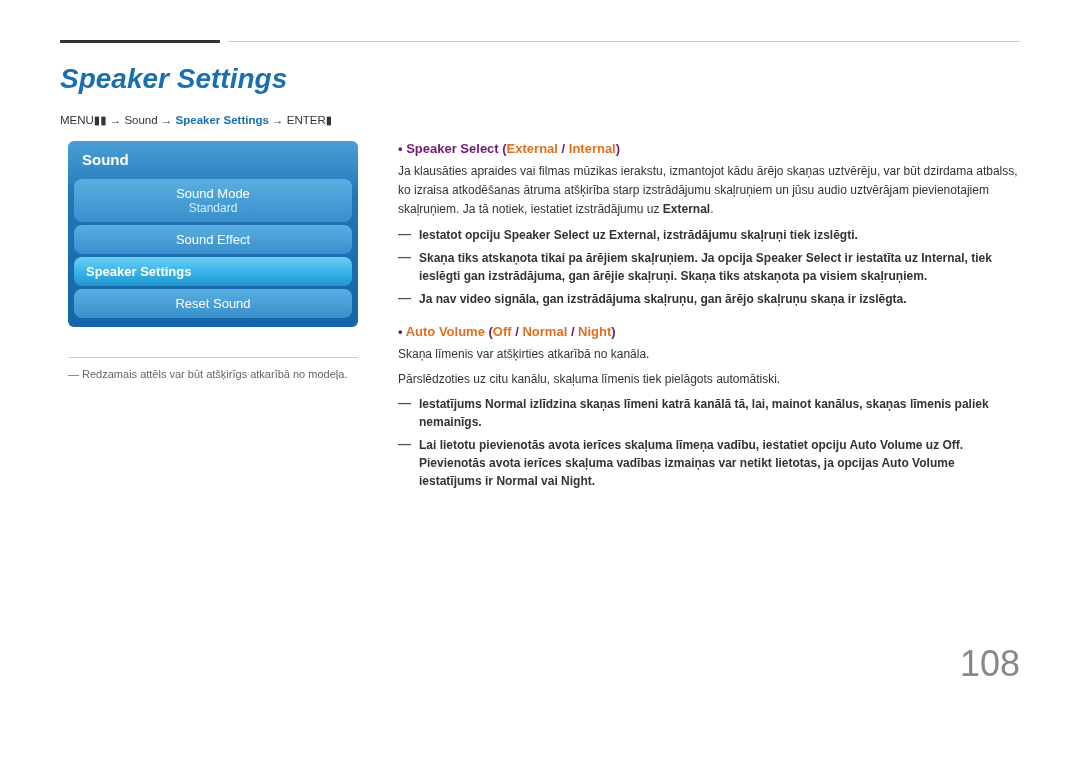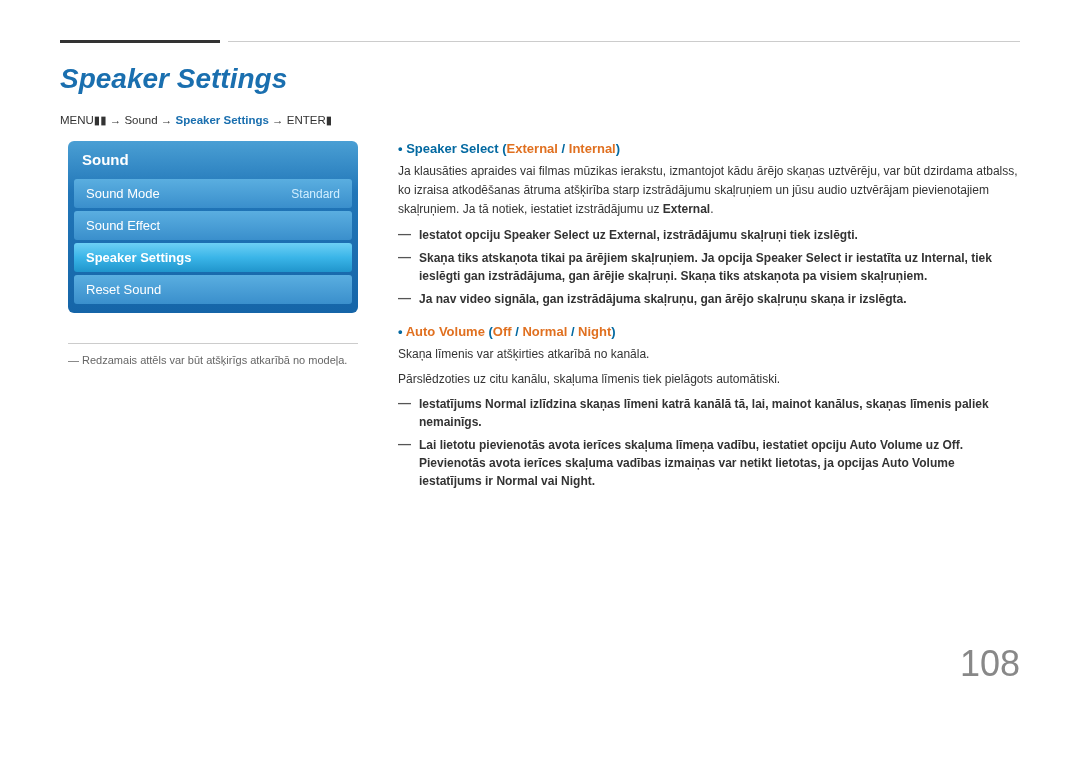--- a/index.html
+++ b/index.html
@@ -84,23 +84,24 @@
     .sound-panel-title {
       color: #ffffff;
       font-size: 15px;
       font-weight: bold;
       padding: 10px 14px 8px 14px;
     }
 
     .menu-item {
       margin: 3px 6px;
       padding: 7px 12px;
-      border-radius: 3px;
+      border-radius: 8px;
       font-size: 13px;
       cursor: pointer;
+      flex-direction: column;
     }
 
     .menu-item-normal {
       background: linear-gradient(180deg, #5aaee0 0%, #3a8fcc 100%);
       color: #ffffff;
       display: flex;
       justify-content: space-between;
       align-items: center;
     }
 
@@ -141,21 +142,21 @@
       color: #1a6faf;
       margin-bottom: 6px;
     }
 
     .bullet-title .orange {
       color: #e07020;
       font-weight: bold;
     }
 
     .bullet-title .black {
-      color: #0369a1;
+      color: #701a75;
     }
 
     .bullet-body {
       font-size: 12px;
       color: #333;
       line-height: 1.6;
       margin-bottom: 6px;
     }
 
     .bullet-body .bold {

